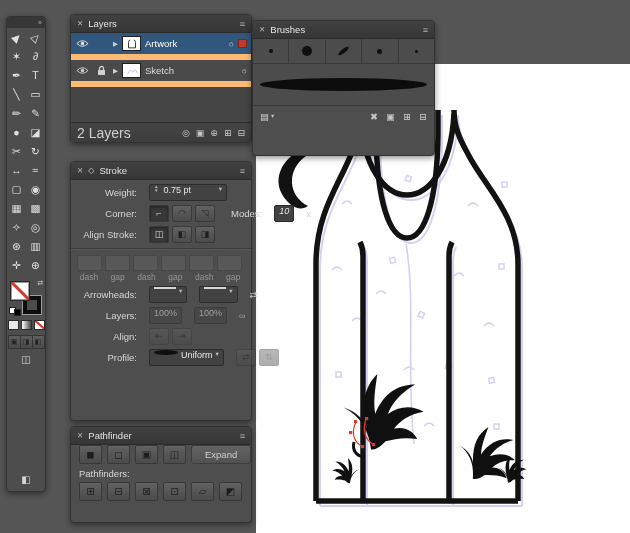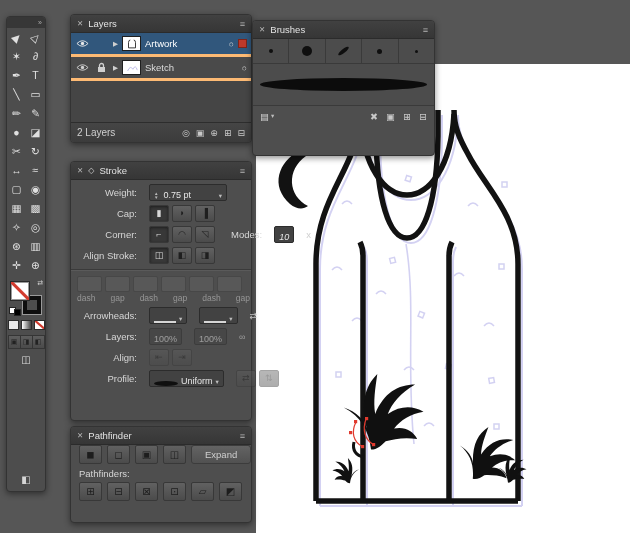--- a/index.html
+++ b/index.html
@@ -39,31 +39,31 @@
   .draw-modes{display:flex;justify-content:center;margin:3px 0 0;}
   .dmbtn{width:11px;height:12px;background:linear-gradient(#5e5e5e,#4a4a4a);border:1px solid #353535;display:flex;align-items:center;justify-content:center;font-size:7px;color:#222;}
   .dmbtn + .dmbtn{border-left:none;}
   .screen-mode{margin:4px auto 0;width:16px;height:13px;display:flex;align-items:center;justify-content:center;font-size:10px;color:#dedede;}
   .tb-spacer{flex:1;}
   .tb-bottom{margin:0 auto 6px;font-size:10px;color:#d5d5d5;}
 
   
   #layers-panel{left:70px;top:14px;width:180px;height:127px;display:flex;flex-direction:column;}
   .lrows{background:#474747;}
-  .lrow{height:21px;display:flex;align-items:center;gap:4px;padding:0 4px;border-bottom:3px solid #fdba74;font-size:9.5px;background:#4a4a4a;color:#dcdcdc;}
+  .lrow{height:21px;display:flex;align-items:center;gap:4px;padding:0 4px;border-bottom:6px solid #fdba74;font-size:9.5px;background:#4a4a4a;color:#dcdcdc;}
   .lrow.sel{background:#31577c;color:#fff;}
   .lcell{width:15px;display:flex;justify-content:center;align-items:center;}
   .ltri{font-size:6.5px;color:#cfcfcf;}
   .lthumb{width:17px;height:13px;background:#fff;border:1px solid #1f1f1f;display:flex;align-items:center;justify-content:center;}
   .lname{flex:1;}
   .ltarget{font-size:8.5px;color:#d3d3d3;}
   .lchip{width:7px;height:7px;background:#c0392b;border:1px solid #7e241a;}
   .lempty{flex:1;background:#454545;}
   .lfoot{height:19px;background:linear-gradient(#454545,#3c3c3c);border-top:1px solid #2d2d2d;border-radius:0 0 3px 3px;display:flex;align-items:center;gap:7px;padding:0 6px;font-size:9px;color:#cfcfcf;}
-  .lfoot .count{margin-right:auto;font-size:10px;}
+  .lfoot .count{margin-right:auto;font-size:14px;}
   .lfoot .fic{display:flex;gap:6px;}
   .lfoot .fic .g{font-size:9px;color:#c8c8c8;}
 
   
   #brushes-panel{left:252px;top:20px;width:181px;height:134px;display:flex;flex-direction:column;}
   .bcells{display:flex;height:24px;border-bottom:1px solid #3a3a3a;background:#4c4c4c;}
   .bcell{flex:1;border-right:1px solid #3a3a3a;display:flex;align-items:center;justify-content:center;}
   .bcell:last-child{border-right:none;}
   .bdot{background:#0f0f0f;border-radius:50%;display:block;}
   .d3{width:4px;height:4px;} .d9{width:10px;height:10px;} .d4{width:5px;height:5px;} .d2{width:3px;height:3px;}
@@ -80,31 +80,31 @@
 
   
   #stroke-panel{left:70px;top:161px;width:180px;height:258px;}
   .srow{display:flex;align-items:center;gap:12px;margin:4px 6px 3px;font-size:9.5px;}
   .slabel{width:60px;text-align:right;color:#d6d6d6;flex:none;}
   .sbtn{width:18px;height:15px;background:linear-gradient(#616161,#4b4b4b);border:1px solid #383838;border-radius:2px;display:flex;align-items:center;justify-content:center;flex:none;}
   .sbtn .g{font-size:9px;color:#1f1f1f;line-height:1;}
   .sbtn.sel{background:#383838;box-shadow:inset 0 1px 3px #1f1f1f;}
   .sbtn.sel .g{color:#d8d8d8;}
   .sbtn.dis{opacity:.45;}
-  .field{background:#424242;border:1px solid #2c2c2c;border-radius:2px;height:15px;display:flex;align-items:flex-end;padding:0 4px;font-size:9px;color:#e6e6e6;gap:3px;}
+  .field{background:#424242;border:1px solid #2c2c2c;border-radius:2px;height:15px;display:flex;align-items:flex-start;padding:0 4px;font-size:9px;color:#e6e6e6;gap:3px;}
   .field.dis{opacity:.5;}
   .carr{color:#bdbdbd;font-size:6.5px;margin-left:auto;}
   .stepper{display:flex;flex-direction:column;line-height:4px;font-size:4.5px;color:#bbb;margin-right:2px;}
   .unit{color:#cfcfcf;}
   .sdivider{height:1px;background:#3a3a3a;border-bottom:1px solid #5a5a5a;margin:5px 0;}
   .chk{width:10px;height:10px;background:#3e3e3e;border:1px solid #292929;border-radius:2px;flex:none;}
   .dash-area{margin:0 6px;}
   .dashboxes{display:flex;gap:3px;margin-top:3px;}
   .dbox{width:23px;height:14px;background:#585858;border:1px solid #474747;border-radius:2px;}
-  .dlabels{display:flex;gap:15px;margin-top:1px;font-size:8.5px;color:#969696;}
+  .dlabels{display:flex;gap:5px;margin-top:1px;font-size:8.5px;color:#969696;}
   .dlabels span{width:25px;text-align:center;}
   .arrowcombo{width:55px;}
   .aline{width:22px;height:2px;background:#d6d6d6;}
   .swapic{font-size:9px;color:#c3c3c3;}
   .linkic{font-size:9px;color:#9d9d9d;}
   .profline{width:24px;height:5px;background:#0f0f0f;border-radius:50%;}
 
   
   #pathfinder-panel{left:70px;top:426px;width:180px;height:95px;}
   .pf-label{font-size:9.5px;color:#d6d6d6;margin:4px 8px 3px;}
@@ -450,34 +450,20 @@
     <div class="field" style="width:68px;">
       <span class="stepper">
             <span>▲</span>
             <span>▼</span>
           </span>
       <span>0.75 pt</span>
       <span class="carr">▾</span>
     </div>
   </div>
 
-  <div class="srow">
-    <span class="slabel">Cap:</span>
-    <span style="display:flex;gap:3px;">
-          <div class="sbtn sel">
-            <span class="g">▮</span>
-          </div>
-          <div class="sbtn">
-            <span class="g">◗</span>
-          </div>
-          <div class="sbtn">
-            <span class="g">▐</span>
-          </div>
-        </span>
-  </div>
 
   <div class="srow">
     <span class="slabel">Corner:</span>
     <span style="display:flex;gap:3px;">
           <div class="sbtn sel">
             <span class="g">⌐</span>
           </div>
           <div class="sbtn">
             <span class="g">◠</span>
           </div>

